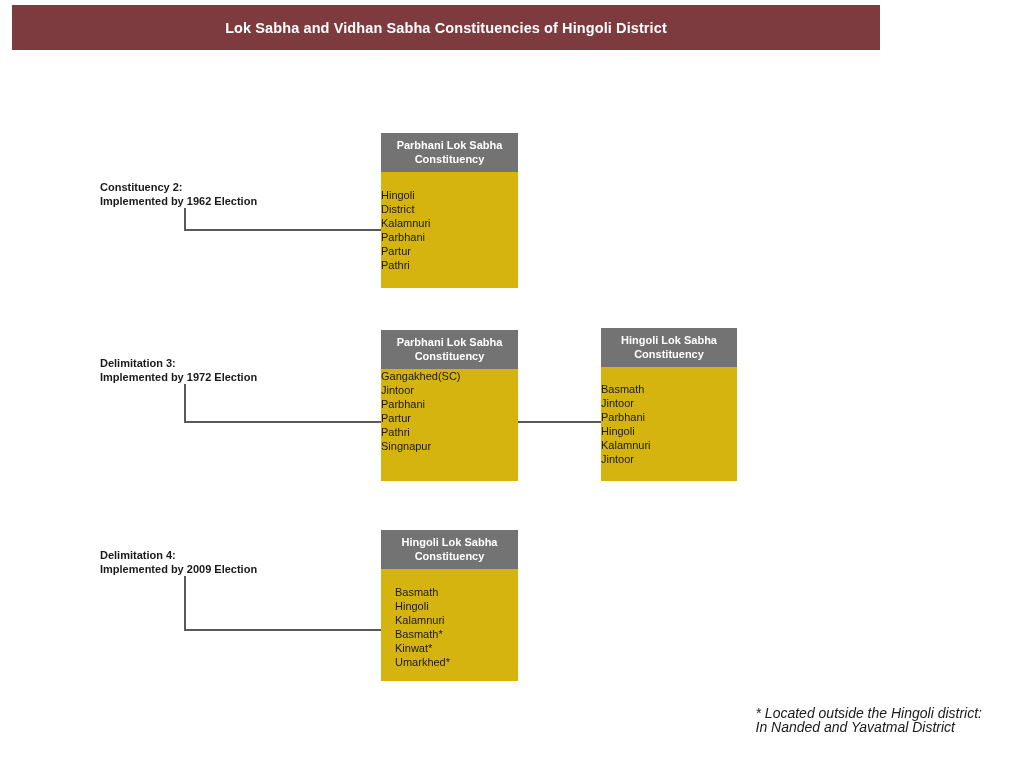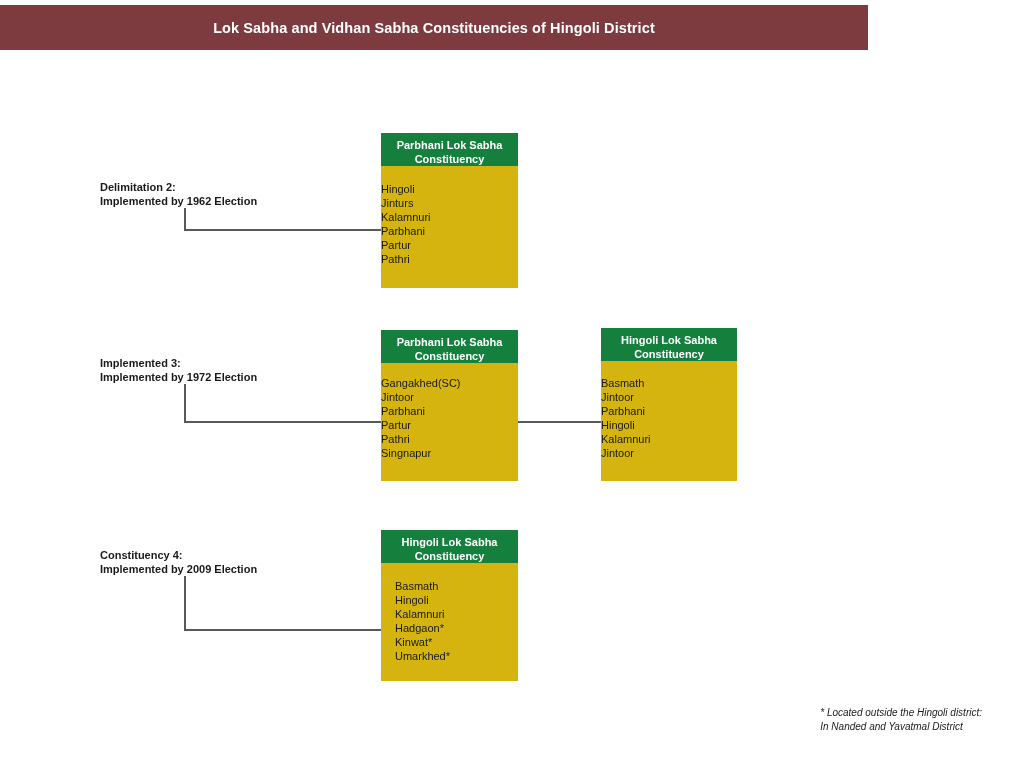--- a/index.html
+++ b/index.html
@@ -12,21 +12,21 @@
     height: 768px;
     position: relative;
     overflow: hidden;
     font-family: "Liberation Sans", sans-serif;
     color: #1a1a1a;
   }
 
   
   .title-bar {
     position: absolute;
-    left: 0;
+    left: 12px;
     top: 5px;
     width: 868px;
     height: 45px;
     background: #7d3b3f;
     display: flex;
     align-items: center;
     justify-content: center;
   }
   .title-bar .title-text {
     color: #ffffff;
@@ -59,94 +59,94 @@
     background: #595959;
   }
 
   
   .box {
     position: absolute;
     background: #d6b40f;
     box-sizing: border-box;
   }
   .box-header {
-    background: #15803d;
+    background: #737373;
     color: #ffffff;
     font-size: 11px;
     font-weight: bold;
     line-height: 14px;
     text-align: center;
-    padding: 5px 4px 0 4px;
+    padding: 5px 4px 6px 4px;
     box-sizing: border-box;
   }
   .box-body {
     font-size: 11px;
     line-height: 14px;
     color: #1a1a1a;
     text-align: left;
     box-sizing: border-box;
   }
   .box-body .item { display: block; white-space: nowrap; }
 
   
   .footnote {
     position: absolute;
     right: 42px;
     bottom: 34px;
-    font-size: 10px;
+    font-size: 14px;
     font-style: italic;
     line-height: 14px;
     text-align: left;
     color: #1a1a1a;
     white-space: nowrap;
   }
 </style>
 </head>
 <body>
 
 <div class="title-bar">
   <span class="title-text">Lok Sabha and Vidhan Sabha Constituencies of Hingoli District</span>
 </div>
 
 <div class="delim-label" style="left:100px; top:180px;">
-  <div>Delimitation 2:</div>
+  <div>Constituency 2:</div>
   <div>Implemented by 1962 Election</div>
 </div>
 <div class="conn-v" style="left:184px; top:208px; height:22px;"></div>
 <div class="conn-h" style="left:184px; top:229px; width:198px;"></div>
 
 <div class="box" style="left:381px; top:133px; width:137px; height:155px;">
   <div class="box-header">
     <span>Parbhani Lok Sabha</span><br>
     <span>Constituency</span>
   </div>
   <div class="box-body" style="padding-top:16px;">
     <span class="item">Hingoli</span>
-    <span class="item">Jinturs</span>
+    <span class="item">District</span>
     <span class="item">Kalamnuri</span>
     <span class="item">Parbhani</span>
     <span class="item">Partur</span>
     <span class="item">Pathri</span>
   </div>
 </div>
 
 <div class="delim-label" style="left:100px; top:356px;">
-  <div>Implemented 3:</div>
+  <div>Delimitation 3:</div>
   <div>Implemented by 1972 Election</div>
 </div>
 <div class="conn-v" style="left:184px; top:384px; height:38px;"></div>
 <div class="conn-h" style="left:184px; top:421px; width:198px;"></div>
 <div class="conn-h" style="left:518px; top:421px; width:84px;"></div>
 
 <div class="box" style="left:381px; top:330px; width:137px; height:151px;">
   <div class="box-header">
     <span>Parbhani Lok Sabha</span><br>
     <span>Constituency</span>
   </div>
-  <div class="box-body" style="padding-top:13px;">
+  <div class="box-body" style="">
     <span class="item">Gangakhed(SC)</span>
     <span class="item">Jintoor</span>
     <span class="item">Parbhani</span>
     <span class="item">Partur</span>
     <span class="item">Pathri</span>
     <span class="item">Singnapur</span>
   </div>
 </div>
 
 <div class="box" style="left:601px; top:328px; width:136px; height:153px;">
@@ -158,36 +158,36 @@
     <span class="item">Basmath</span>
     <span class="item">Jintoor</span>
     <span class="item">Parbhani</span>
     <span class="item">Hingoli</span>
     <span class="item">Kalamnuri</span>
     <span class="item">Jintoor</span>
   </div>
 </div>
 
 <div class="delim-label" style="left:100px; top:548px;">
-  <div>Constituency 4:</div>
+  <div>Delimitation 4:</div>
   <div>Implemented by 2009 Election</div>
 </div>
 <div class="conn-v" style="left:184px; top:576px; height:54px;"></div>
 <div class="conn-h" style="left:184px; top:629px; width:198px;"></div>
 
 <div class="box" style="left:381px; top:530px; width:137px; height:151px;">
   <div class="box-header">
     <span>Hingoli Lok Sabha</span><br>
     <span>Constituency</span>
   </div>
   <div class="box-body" style="padding-top:16px; padding-left:14px;">
     <span class="item">Basmath</span>
     <span class="item">Hingoli</span>
     <span class="item">Kalamnuri</span>
-    <span class="item">Hadgaon*</span>
+    <span class="item">Basmath*</span>
     <span class="item">Kinwat*</span>
     <span class="item">Umarkhed*</span>
   </div>
 </div>
 
 <div class="footnote">
   <div>* Located outside the Hingoli district:</div>
   <div>In Nanded and Yavatmal District</div>
 </div>
 

